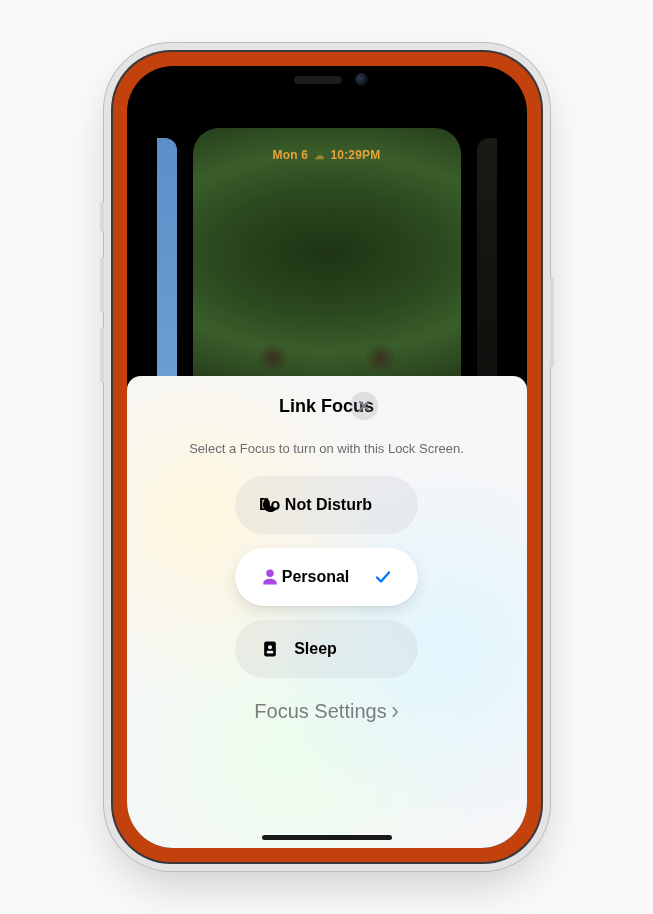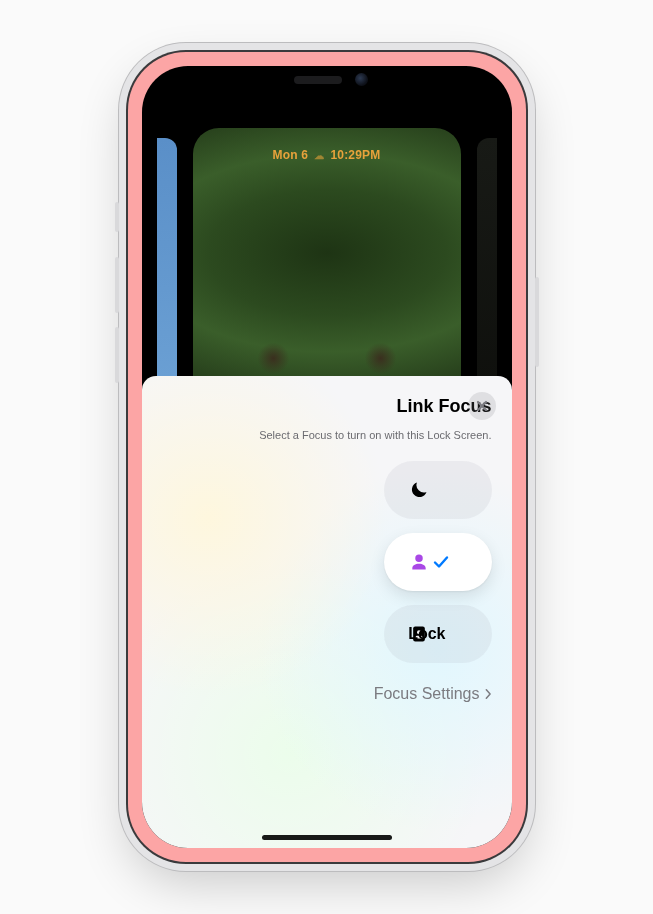--- a/index.html
+++ b/index.html
@@ -9,23 +9,23 @@
     background: #fafafa;
     display: flex;
     align-items: center;
     justify-content: center;
     font-family: -apple-system, BlinkMacSystemFont, "Helvetica Neue", sans-serif;
     -webkit-font-smoothing: antialiased;
   }
 
   
   .phone {
-    width: 398px;
+    width: 428px;
     height: 810px;
-    background: #fca5a5;
+    background: #c2410c;
     border-radius: 58px;
     position: relative;
     box-shadow:
       0 0 0 2px #3a3a3c,
       0 0 0 9px #e4e4e6,
       0 0 0 10px #bcbcbe,
       0 20px 50px rgba(0,0,0,0.2);
   }
   
   .btn-side {
@@ -151,21 +151,21 @@
     background:
       radial-gradient(circle at 18% 30%, rgba(255,247,219,0.9) 0%, rgba(255,247,219,0) 40%),
       radial-gradient(circle at 80% 58%, rgba(223,247,255,0.9) 0%, rgba(223,247,255,0) 45%),
       radial-gradient(circle at 40% 80%, rgba(233,255,232,0.8) 0%, rgba(233,255,232,0) 45%),
       #f6f6f8;
     border-top-left-radius: 14px;
     border-top-right-radius: 14px;
     padding: 20px 20px 0 20px;
     display: flex;
     flex-direction: column;
-    align-items: flex-end;
+    align-items: center;
   }
 
   .sheet-header {
     position: relative;
     text-align: center;
   }
   .sheet-title {
     font-size: 18px;
     font-weight: 700;
     color: #000;
@@ -180,23 +180,23 @@
     background: rgba(120,120,128,0.18);
     display: flex;
     align-items: center;
     justify-content: center;
     cursor: pointer;
   }
   .close-btn svg { width: 12px; height: 12px; }
 
   .sheet-subtitle {
     text-align: center;
-    font-size: 11px;
+    font-size: 13px;
     color: #6b6b70;
-    margin-top: 12px;
+    margin-top: 24px;
     margin-bottom: 20px;
   }
 
   .focus-list {
     display: flex;
     flex-direction: column;
     gap: 14px;
   }
   .focus-item {
     height: 58px;
@@ -233,21 +233,21 @@
     width: 22px;
     display:flex;
     align-items:center;
     justify-content:center;
   }
   .check svg { width:16px; height:16px; }
 
   .settings-link {
     margin-top: 22px;
     text-align: center;
-    font-size: 16px;
+    font-size: 20px;
     color: #7b7b80;
     display:flex;
     align-items:center;
     justify-content:center;
     gap:4px;
     cursor:pointer;
   }
   .settings-link svg { width:8px; height:10px; }
 
   .home-indicator {
@@ -301,44 +301,46 @@
       <div class="sheet-subtitle">Select a Focus to turn on with this Lock Screen.</div>
 
       <div class="focus-list">
 
         <div class="focus-item">
           <span class="focus-icon">
             <svg viewBox="0 0 24 24" width="20" height="20">
                 <path fill="#000" d="M21 14.5A9 9 0 0 1 9.5 3 9 9 0 1 0 21 14.5Z"></path>
               </svg>
           </span>
+          <span class="focus-label">Do Not Disturb</span>
         </div>
 
         <div class="focus-item selected">
           <span class="focus-icon">
             <svg viewBox="0 0 24 24" width="20" height="20">
                 <path fill="#a948e6" d="M12 12a4.5 4.5 0 1 0-4.5-4.5A4.5 4.5 0 0 0 12 12Zm0 2c-4.3 0-8 2.1-8 5.3V21h16v-1.7C20 16.1 16.3 14 12 14Z"></path>
               </svg>
           </span>
+          <span class="focus-label">Personal</span>
           <span class="check">
             <svg viewBox="0 0 16 16">
                 <path d="M2 8.5 L6 12.5 L14 3.5" stroke="#007aff" stroke-width="2.4" stroke-linecap="round" stroke-linejoin="round" fill="none"></path>
               </svg>
           </span>
         </div>
 
         <div class="focus-item">
           <span class="focus-icon">
             <svg viewBox="0 0 24 24" width="20" height="20">
               <rect x="5" y="3" width="14" height="18" rx="2.5" fill="#000"></rect>
               <circle cx="12" cy="10" r="2.4" fill="#f2f2f4"></circle>
               <rect x="8" y="14" width="8" height="3.5" rx="1.7" fill="#f2f2f4"></rect>
             </svg>
           </span>
-          <span class="focus-label">Lock</span>
+          <span class="focus-label">Sleep</span>
         </div>
 
 
       </div>
 
       <div class="settings-link">
         <span>Focus Settings</span>
         <svg viewBox="0 0 8 12">
           <path d="M2 1 L6.5 6 L2 11" stroke="#7b7b80" stroke-width="1.8" stroke-linecap="round" stroke-linejoin="round" fill="none"></path>
         </svg>

